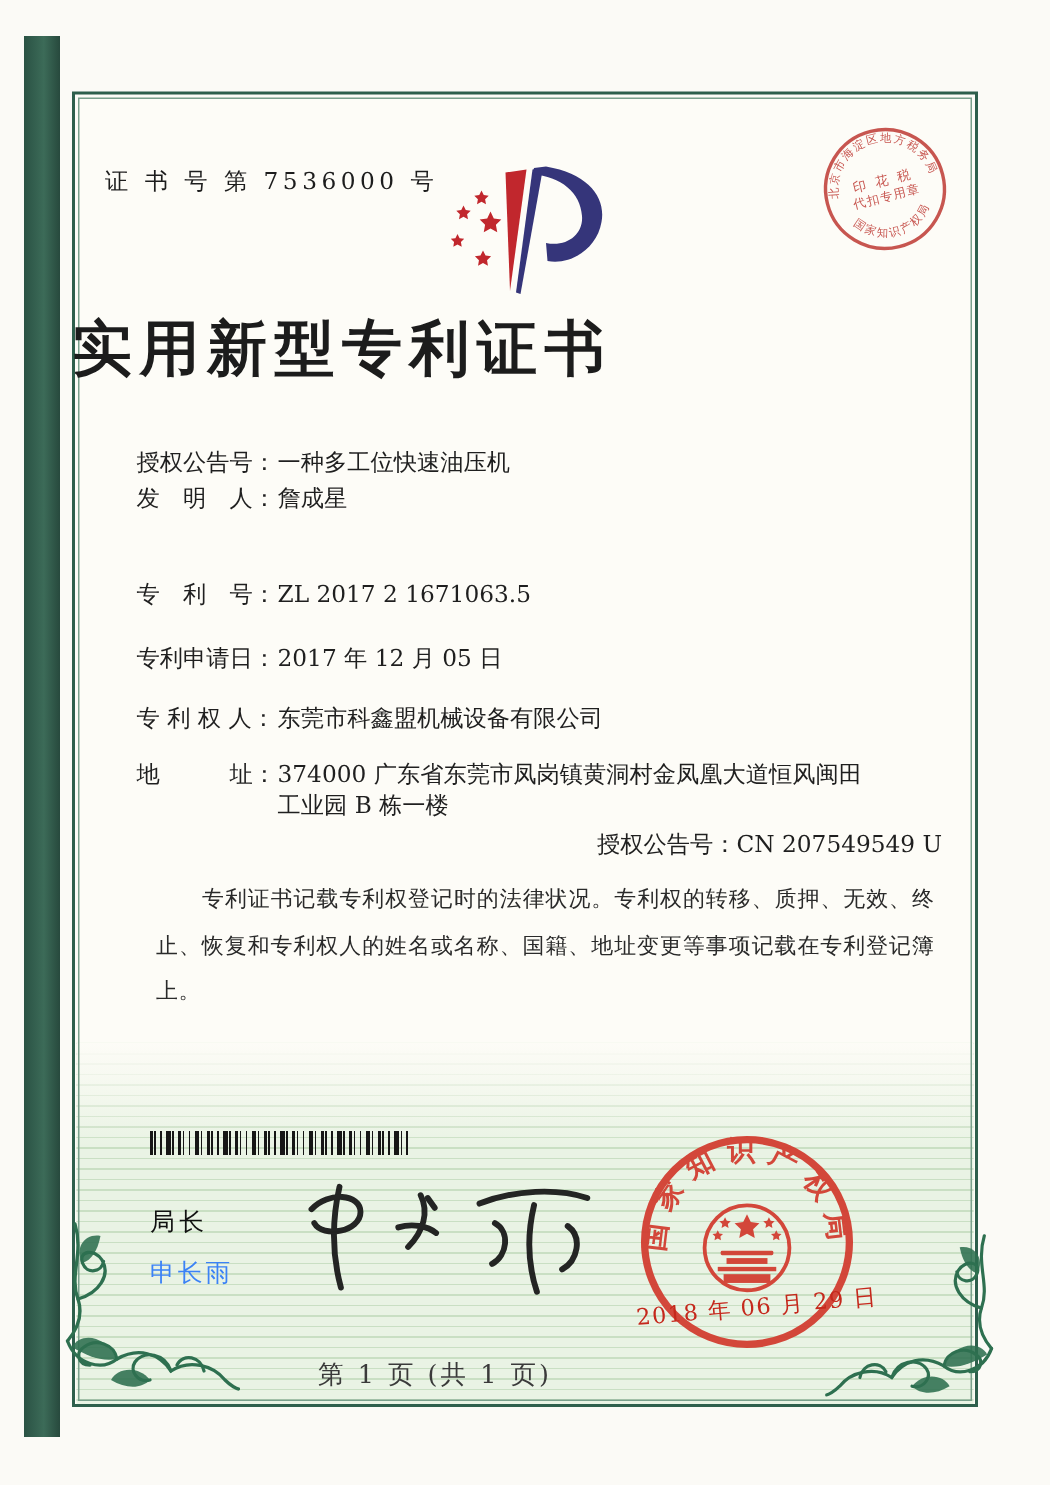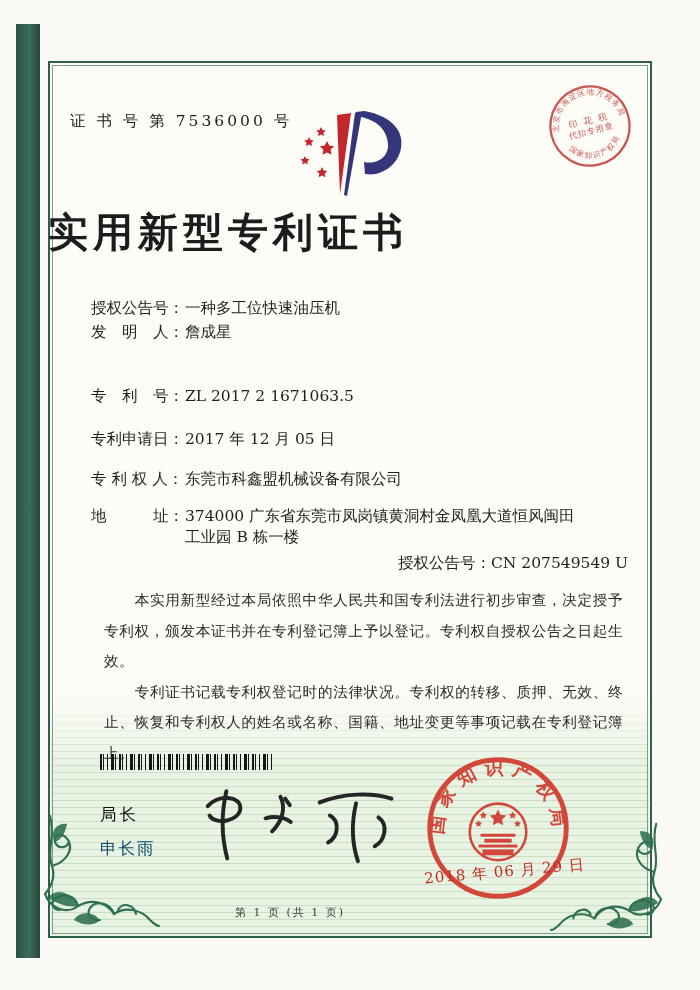--- a/index.html
+++ b/index.html
@@ -75,35 +75,35 @@
     position:absolute; left:100px; top:754px; width:172px; height:16px; z-index:8;
     background:repeating-linear-gradient(90deg,
       #161616 0 2px, rgba(0,0,0,0) 2px 3px,
       #161616 3px 4px, rgba(0,0,0,0) 4px 7px,
       #161616 7px 8px, rgba(0,0,0,0) 8px 11px,
       #161616 11px 14px, rgba(0,0,0,0) 14px 15px,
       #161616 15px 16px, rgba(0,0,0,0) 16px 19px);
   }
 
   .director-title { position:absolute; left:100px; top:804px; font-size:16.5px; letter-spacing:3px; color:#111; z-index:8; }
-  .director-name  { position:absolute; left:100px; top:838px; font-size:16.5px; letter-spacing:2px; color:#0c4a6e; z-index:8; }
+  .director-name  { position:absolute; left:100px; top:838px; font-size:16.5px; letter-spacing:2px; color:#3b82f6; z-index:8; }
 
   .signature { position:absolute; left:192px; top:780px; width:218px; height:84px; z-index:9; }
 
   .seal { position:absolute; left:420px; top:750px; width:156px; height:156px; z-index:9; opacity:.93; }
   .seal-date {
     position:absolute; left:424px; top:862px; width:170px; z-index:10;
     color:#c5281c; font-size:15px; letter-spacing:1px; transform:rotate(-5deg); white-space:nowrap;
   }
 
   .tax-stamp { position:absolute; left:546px; top:82px; width:88px; height:88px; z-index:9; opacity:.9; transform:rotate(-14deg); }
 
   .page-no {
     position:absolute; left:48px; top:905px; width:484px; text-align:center;
-    font-size:11px; color:#3a3a3a; letter-spacing:2px; z-index:8;
+    font-size:17px; color:#3a3a3a; letter-spacing:2px; z-index:8;
   }
 </style>
 </head>
 <body>
 
 <div class="page">
 
   <div class="edge-strip"></div>
 
   <div class="sheet"></div>
@@ -188,21 +188,20 @@
     </div>
     <div class="frow addr" style="top:506px;">
       <span class="lbl">地　　　址：</span><span class="val"><span>374000 广东省东莞市凤岗镇黄洞村金凤凰大道恒风闽田</span><br><span>工业园 B 栋一楼</span></span>
     </div>
     <div class="frow" style="top:553px;">
       <span class="col2"><span>授权公告号：</span><span>CN 207549549 U</span></span>
     </div>
   </div>
 
   <div class="body-text">
-    <p>本实用新型经过本局依照中华人民共和国专利法进行初步审查，决定授予专利权，颁发本证书并在专利登记簿上予以登记。专利权自授权公告之日起生效。</p>
     <p>专利证书记载专利权登记时的法律状况。专利权的转移、质押、无效、终止、恢复和专利权人的姓名或名称、国籍、地址变更等事项记载在专利登记簿上。</p>
   </div>
 
   <div class="barcode"></div>
 
   <div class="director-title">局长</div>
   <div class="director-name">申长雨</div>
 
   <div class="signature">
     <svg width="218" height="84" viewBox="0 0 220 90">

